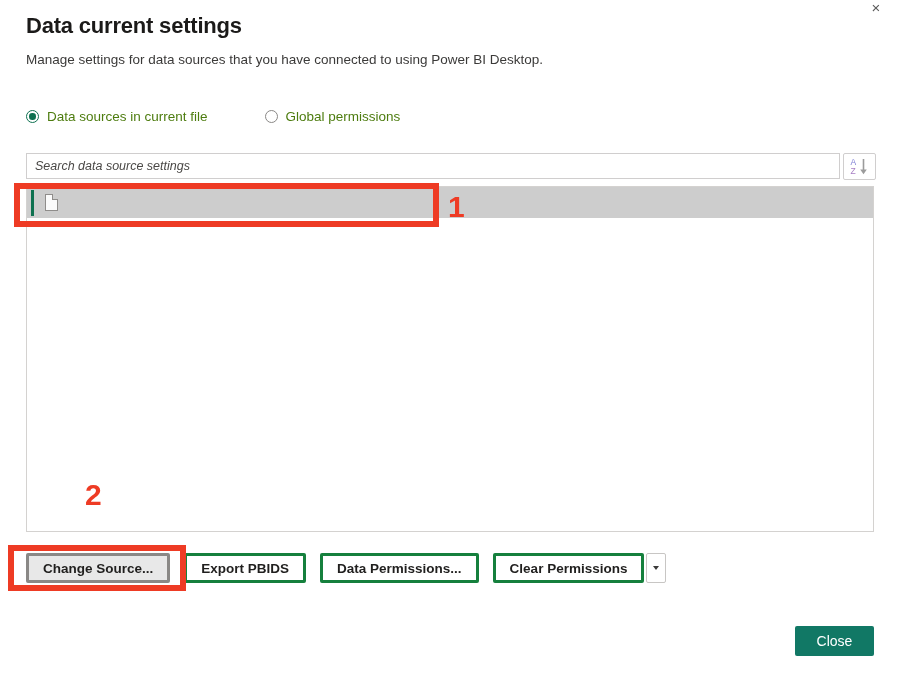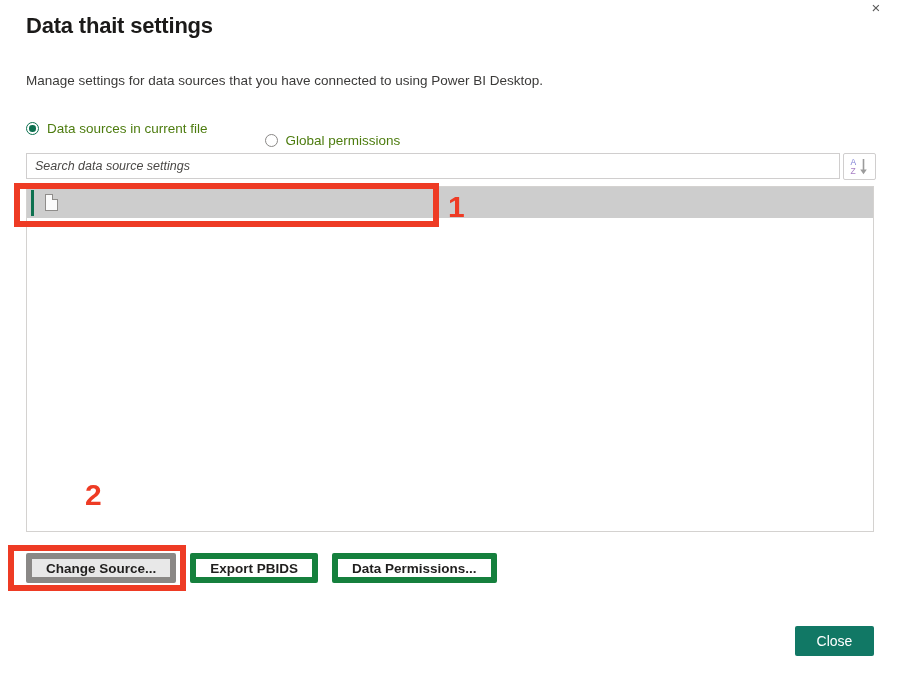--- a/index.html
+++ b/index.html
@@ -48,40 +48,40 @@
     top: 13px;
     font-size: 22px;
     font-weight: bold;
     letter-spacing: -0.2px;
     color: #1b1a19;
   }
 
   #page-subtitle {
     position: absolute;
     left: 26px;
-    top: 73px;
+    top: 52px;
     font-size: 13.5px;
     color: #3b3a39;
   }
 
   
   #radio-row {
     position: absolute;
     left: 26px;
     top: 109px;
     display: flex;
     align-items: center;
   }
   .radio-option {
     display: flex;
     align-items: center;
     cursor: pointer;
     user-select: none;
   }
-  .radio-option + .radio-option { margin-left: 57px; margin-top: 24px; }
+  .radio-option + .radio-option { margin-left: 57px; }
   .radio-mark {
     width: 13px; height: 13px;
     border-radius: 50%;
     border: 1.3px solid #0e7150;
     box-sizing: border-box;
     position: relative;
     flex: 0 0 auto;
   }
   .radio-option.unchecked .radio-mark { border-color: #8a8886; }
   .radio-mark .dot {
@@ -207,21 +207,21 @@
   #action-row {
     position: absolute;
     left: 26px;
     top: 553px;
     display: flex;
     align-items: stretch;
   }
   .action-btn {
     height: 30px;
     box-sizing: border-box;
-    border: 6px solid #15803d;
+    border: 3px solid #15803d;
     border-radius: 2px;
     background: #ffffff;
     font-family: "Liberation Sans", sans-serif;
     font-size: 13.5px;
     font-weight: bold;
     color: #201f1e;
     padding: 0 14px;
     cursor: pointer;
     display: flex;
     align-items: center;
@@ -300,21 +300,21 @@
   #annot-num-1 { left: 448px; top: 192px; }
   #annot-num-2 { left: 85px;  top: 480px; }
 </style>
 </head>
 <body>
 
 <div id="dialog">
 
   <div id="titlebar-close">×</div>
 
-  <div id="page-title">Data thait settings</div>
+  <div id="page-title">Data current settings</div>
 
   <div id="page-subtitle">Manage settings for data sources that you have connected to using Power BI Desktop.</div>
 
   <div id="radio-row">
     <div class="radio-option">
       <span class="radio-mark">
           <span class="dot"></span>
         </span>
       <span class="radio-label">Data sources in current file</span>
     </div>
@@ -343,20 +343,26 @@
         <span class="page"></span>
           <span class="fold"></span>
       </span>
     </div>
   </div>
 
   <div id="action-row">
     <button class="action-btn primary-grey">Change Source...</button>
     <button class="action-btn">Export PBIDS</button>
     <button class="action-btn">Data Permissions...</button>
+    <span class="split-group">
+      <button class="action-btn">Clear Permissions</button>
+      <span class="split-caret">
+        <span class="caret-glyph"></span>
+      </span>
+    </span>
   </div>
 
   <button id="close-button">Close</button>
 
   <div class="annot-box" id="annot-box-1"></div>
   <div class="annot-num" id="annot-num-1">1</div>
 
   <div class="annot-box" id="annot-box-2"></div>
   <div class="annot-num" id="annot-num-2">2</div>
 

